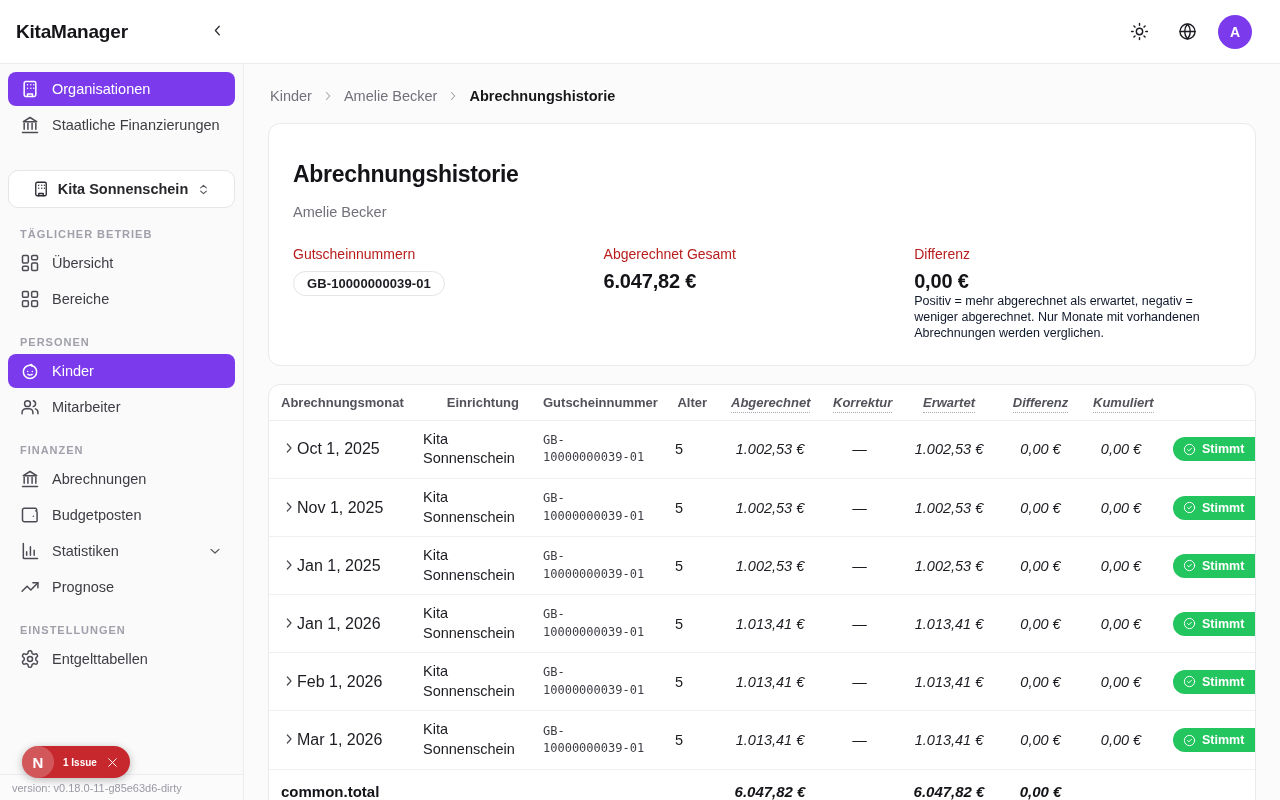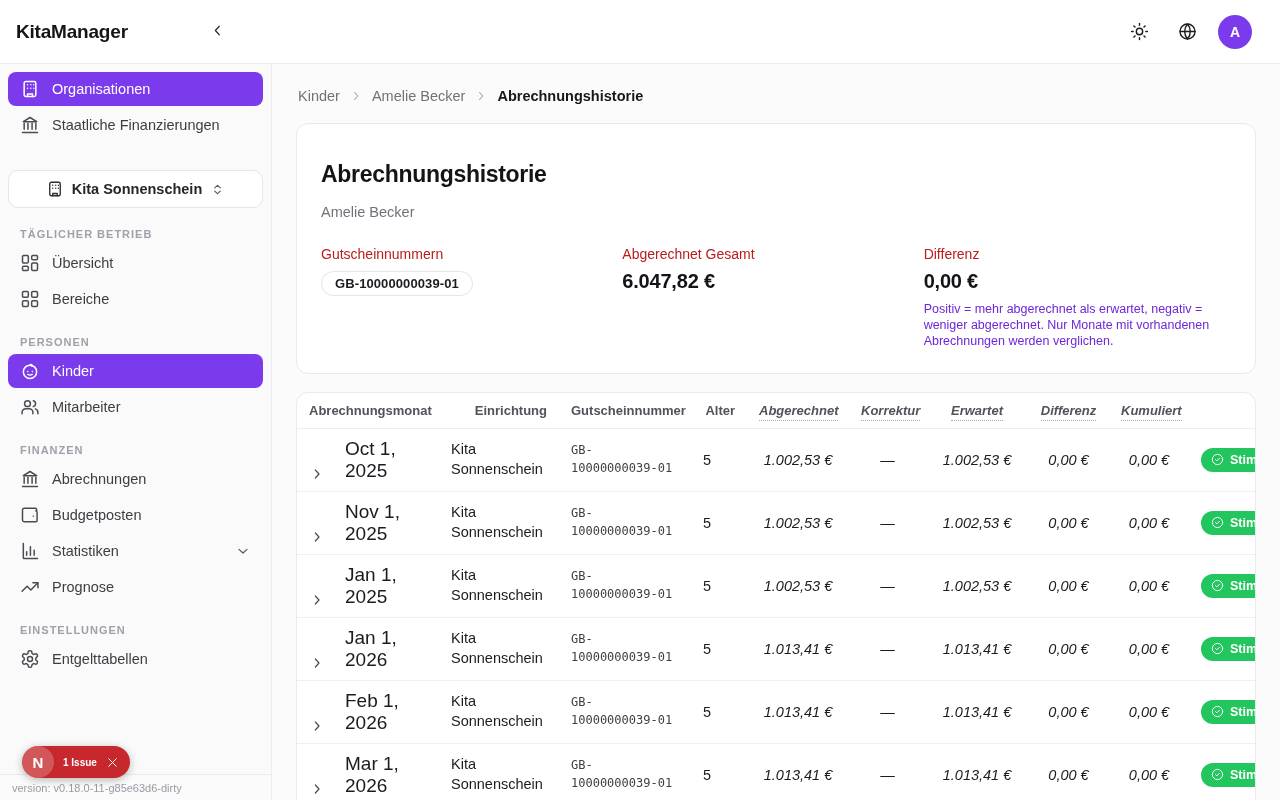--- a/index.html
+++ b/index.html
@@ -24,21 +24,21 @@
   .icon-btn { width:34px; height:34px; background:none; border:none; border-radius:8px;
     display:flex; align-items:center; justify-content:center; color:#1c1c22; cursor:pointer; }
   .icon-btn .icon { width:19px; height:19px; }
   .avatar { width:34px; height:34px; border-radius:50%; background:#7c3aed; color:#fff;
     display:flex; align-items:center; justify-content:center; font-size:14px; font-weight:700; cursor:pointer; }
 
   
   .body-row { display:flex; height:736px; }
 
   
-  .sidebar { width:272px; flex:none; background:#fafafa; border-right:1px solid #ededf0;
+  .sidebar { width:244px; flex:none; background:#fafafa; border-right:1px solid #ededf0;
     padding:8px; position:relative; overflow:hidden; }
   .nav-item { display:flex; align-items:center; gap:12px; padding:7px 12px; border-radius:8px;
     font-size:14.5px; font-weight:500; color:#3d3d44; line-height:20px; cursor:pointer; margin-bottom:2px; }
   .nav-item .icon { width:20px; height:20px; flex:none; color:#4b4b53; }
   .nav-item.active { background:#7c3aed; color:#fff; }
   .nav-item.active .icon { color:#fff; }
   .nav-item .trail { margin-left:auto; width:16px; height:16px; color:#55555c; }
   .org-selector { width:100%; margin:28px 0 0; display:flex; align-items:center; justify-content:center;
     gap:8px; background:#fff; border:1px solid #e5e5ea; border-radius:10px; height:38px;
     font-size:14.5px; font-weight:600; color:#26262b; cursor:pointer; }
@@ -68,31 +68,31 @@
   .card { background:#fff; border:1px solid #e9e9ee; border-radius:12px; }
   .summary-card { padding:22px 24px 24px; }
   .summary-title { font-size:23px; font-weight:700; letter-spacing:-0.3px; color:#131318; }
   .summary-sub { font-size:14.5px; color:#71717a; margin-top:7px; }
   .stats { display:grid; grid-template-columns:1fr 1fr 1.02fr; margin-top:26px; }
   .stat-label { font-size:14px; color:#b91c1c; }
   .voucher-badge { display:inline-block; margin-top:9px; border:1px solid #e4e4e9;
     border-radius:999px; padding:4px 13px; font-size:13px; font-weight:700; color:#1c1c22;
     background:#fff; letter-spacing:0.1px; }
   .stat-value { font-size:20px; font-weight:700; margin-top:8px; letter-spacing:-0.2px; color:#131318; }
-  .stat-note { font-size:12.5px; color:#6d28d9; margin-top:8px; max-width:316px; line-height:1.28; }
+  .stat-note { font-size:12.5px; color:#0f172a; margin-top:0; max-width:316px; line-height:1.28; }
 
   .table-card { margin-top:18px; overflow:hidden; }
   table { border-collapse:collapse; table-layout:fixed; width:1042px; }
   thead th { font-size:13px; font-weight:600; color:#52525b; text-align:right;
     padding:10px 12px; border-bottom:1px solid #ededf0; white-space:nowrap; }
   th.num, td.num { text-align:center;font-style:italic; }
   th .hint { border-bottom:1px dotted #a8a8b3; padding-bottom:2px; }
   tbody td { padding:9px 12px; font-size:14.5px; color:#1b1b21; border-bottom:1px solid #f0f0f3;
     vertical-align:middle; }
-  .month-cell { display:flex; align-items:flex-end; gap:20px; font-size:19px; }
+  .month-cell { display:flex; align-items:flex-start; gap:0; font-size:16px; }
   .expander { width:16px; height:16px; flex:none; color:#4b4b53; cursor:pointer; }
   .facility { line-height:1.35; display:block; }
   .mono { font-family:"DejaVu Sans Mono",monospace; font-size:12px; color:#3d3d44; line-height:1.45; display:block; }
   .status-badge { display:inline-flex; align-items:center; gap:6px; background:#22c55e; color:#fff;
     font-size:12.5px; font-weight:700; padding:5px 26px 5px 10px; border-radius:999px;
     white-space:nowrap; }
   .status-badge .icon { width:13px; height:13px; }
   tfoot td { font-size:15px; font-weight:700; padding:13px 12px 14px; color:#131318; }
 </style>
 </head>

